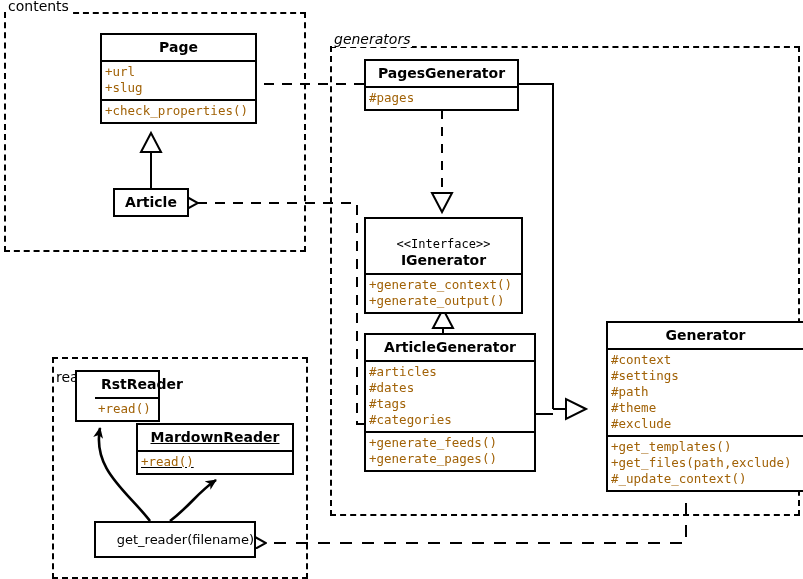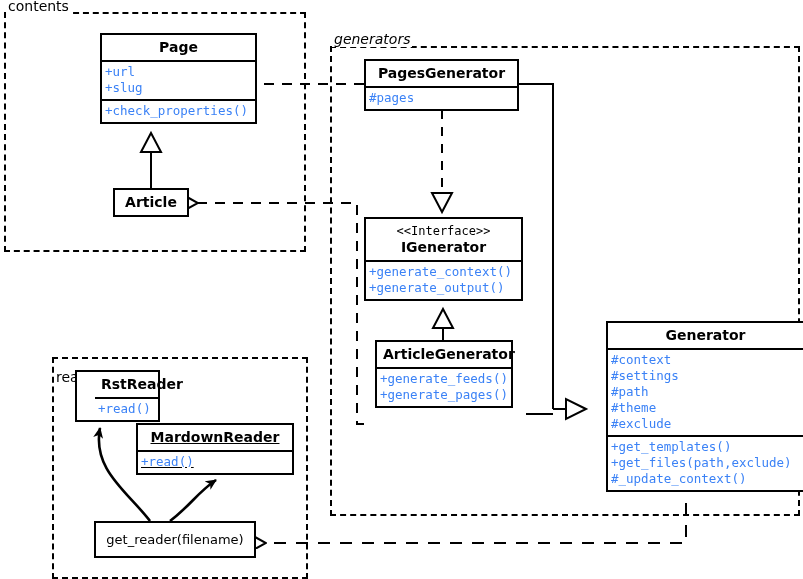--- a/index.html
+++ b/index.html
@@ -69,21 +69,21 @@
     text-align: center;
     line-height: 15px;
     color: #000;
   }
   .uml-sep {
     border-top: 2px solid #000;
   }
   .uml-compartment {
     font-family: "DejaVu Sans Mono", monospace;
     font-size: 12.5px;
-    color: #3b82f6;
+    color: #a16207;
     padding: 2px 0 3px 0;
     line-height: 16px;
   }
   .uml-compartment .row {
     padding: 0 3px;
     white-space: nowrap;
   }
   .plain-box {
     position: absolute;
     box-sizing: border-box;
@@ -197,32 +197,38 @@
   </div>
 
   <div class="uml" style="left:364px; top:59px; width:155px;">
     <div class="uml-name">PagesGenerator</div>
     <div class="uml-compartment uml-sep">
       <div class="row">#pages</div>
     </div>
   </div>
 
   <div class="uml" style="left:364px; top:217px; width:159px;">
-    <div class="uml-name" style="padding-top:5px;">
+    <div class="uml-name" style="padding-top:18px;">
       <div class="uml-stereotype">&lt;&lt;Interface&gt;&gt;</div>
       <div>IGenerator</div>
     </div>
     <div class="uml-compartment uml-sep">
       <div class="row">+generate_context()</div>
       <div class="row">+generate_output()</div>
     </div>
   </div>
 
-  <div class="uml" style="left:364px; top:340px; width:138px;margin-left:11px;">
+  <div class="uml" style="left:364px; top:333px; width:172px;">
     <div class="uml-name">ArticleGenerator</div>
+    <div class="uml-compartment uml-sep">
+      <div class="row">#articles</div>
+      <div class="row">#dates</div>
+      <div class="row">#tags</div>
+      <div class="row">#categories</div>
+    </div>
     <div class="uml-compartment uml-sep">
       <div class="row">+generate_feeds()</div>
       <div class="row">+generate_pages()</div>
     </div>
   </div>
 
   <div class="uml" style="left:586px; top:321px; width:199px;margin-left:20px;">
     <div class="uml-name">Generator</div>
     <div class="uml-compartment uml-sep">
       <div class="row">#context</div>
@@ -245,17 +251,17 @@
     </div>
   </div>
 
   <div class="uml" style="left:136px; top:423px; width:158px;text-decoration:underline;">
     <div class="uml-name">MardownReader</div>
     <div class="uml-compartment uml-sep">
       <div class="row">+read()</div>
     </div>
   </div>
 
-  <div class="plain-box" style="left:94px; top:521px; width:162px; height:37px;">
+  <div class="plain-box" style="left:94px; top:521px; width:162px; height:37px;justify-content:flex-end;">
     <span>get_reader(filename)</span>
   </div>
 
 </div>
 
 </body></html>

